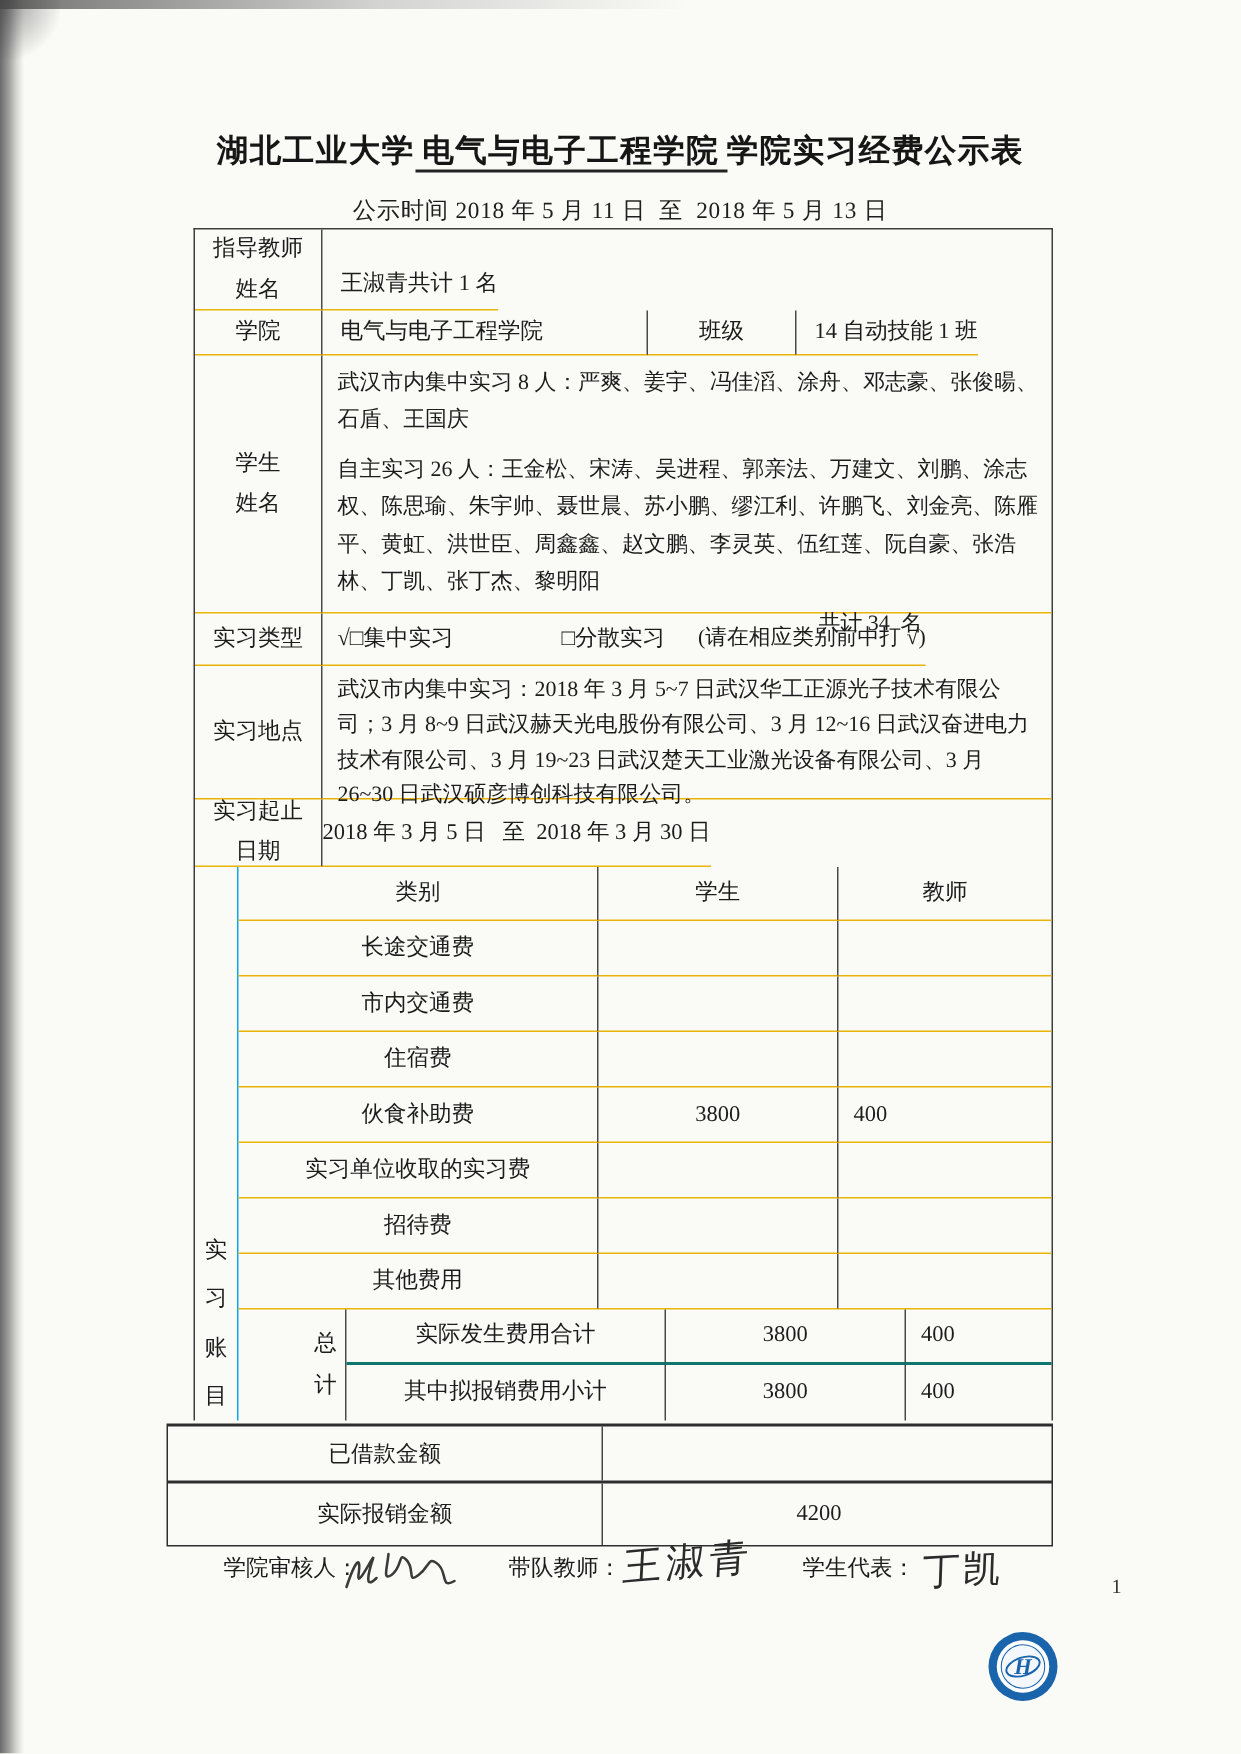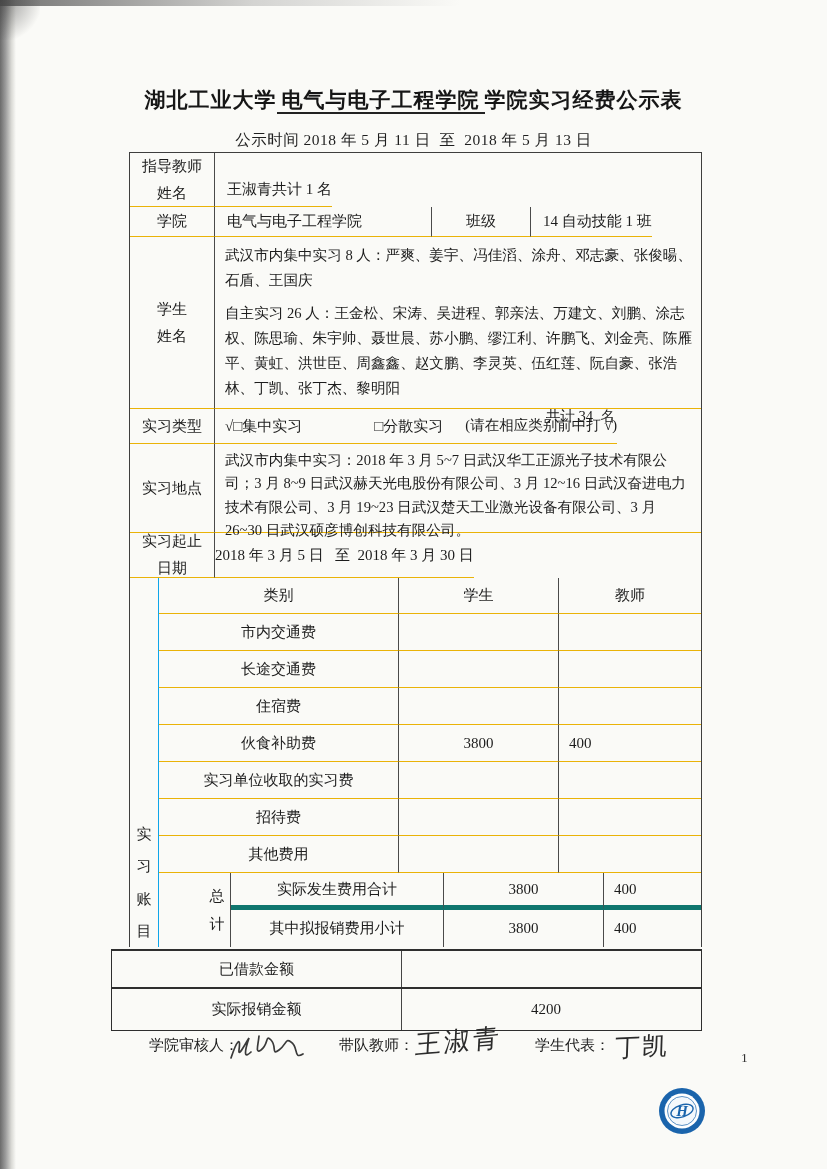--- a/index.html
+++ b/index.html
@@ -74,21 +74,21 @@
   .tea{flex:1;padding-left:10px;}
   .tea.center-h{padding-left:0;justify-content:center;}
 
   .total-section{display:flex;height:74px;}
   .total-cell{width:27px;flex:0 0 27px;border-right:1px solid #4a4a4a;
     display:flex;align-items:center;justify-content:center;}
   .total-cell .vtext{line-height:1.9;}
   .total-rows{flex:1;display:flex;flex-direction:column;}
   .trow{display:flex;height:37px;}
   .trow .cat2{width:213px;flex:0 0 213px;}
-  .total-section .c{border-bottom:5px solid #0f766e;}
+  .total-section .c{border-bottom:2px solid #0f766e;}
   .total-section > .total-cell{border-bottom:none;margin-left:45px;}
   .trow:last-child .c{border-bottom:none;}
 
   
   .bottom-row{position:absolute;left:111px;width:591px;display:flex;
     border:1.5px solid #2e2e2e;border-top-width:2px;box-sizing:border-box;
     font-size:15px;}
   .bottom-row *{box-sizing:border-box;}
   .bottom-row .blab{width:290px;flex:0 0 290px;border-right:1px solid #454545;
     display:flex;align-items:center;justify-content:center;}
@@ -180,26 +180,26 @@
     </div>
     <div class="grid">
 
       <div class="exp-row hdr">
         <div class="c cat center">类别</div>
         <div class="c stu center">学生</div>
         <div class="c last tea center-h">教师</div>
       </div>
 
       <div class="exp-row">
+        <div class="c cat center">长途交通费</div>
+        <div class="c stu center"></div>
+        <div class="c last tea"></div>
+      </div>
+      <div class="exp-row">
         <div class="c cat center">市内交通费</div>
-        <div class="c stu center"></div>
-        <div class="c last tea"></div>
-      </div>
-      <div class="exp-row">
-        <div class="c cat center">长途交通费</div>
         <div class="c stu center"></div>
         <div class="c last tea"></div>
       </div>
       <div class="exp-row">
         <div class="c cat center">住宿费</div>
         <div class="c stu center"></div>
         <div class="c last tea"></div>
       </div>
       <div class="exp-row">
         <div class="c cat center">伙食补助费</div>

